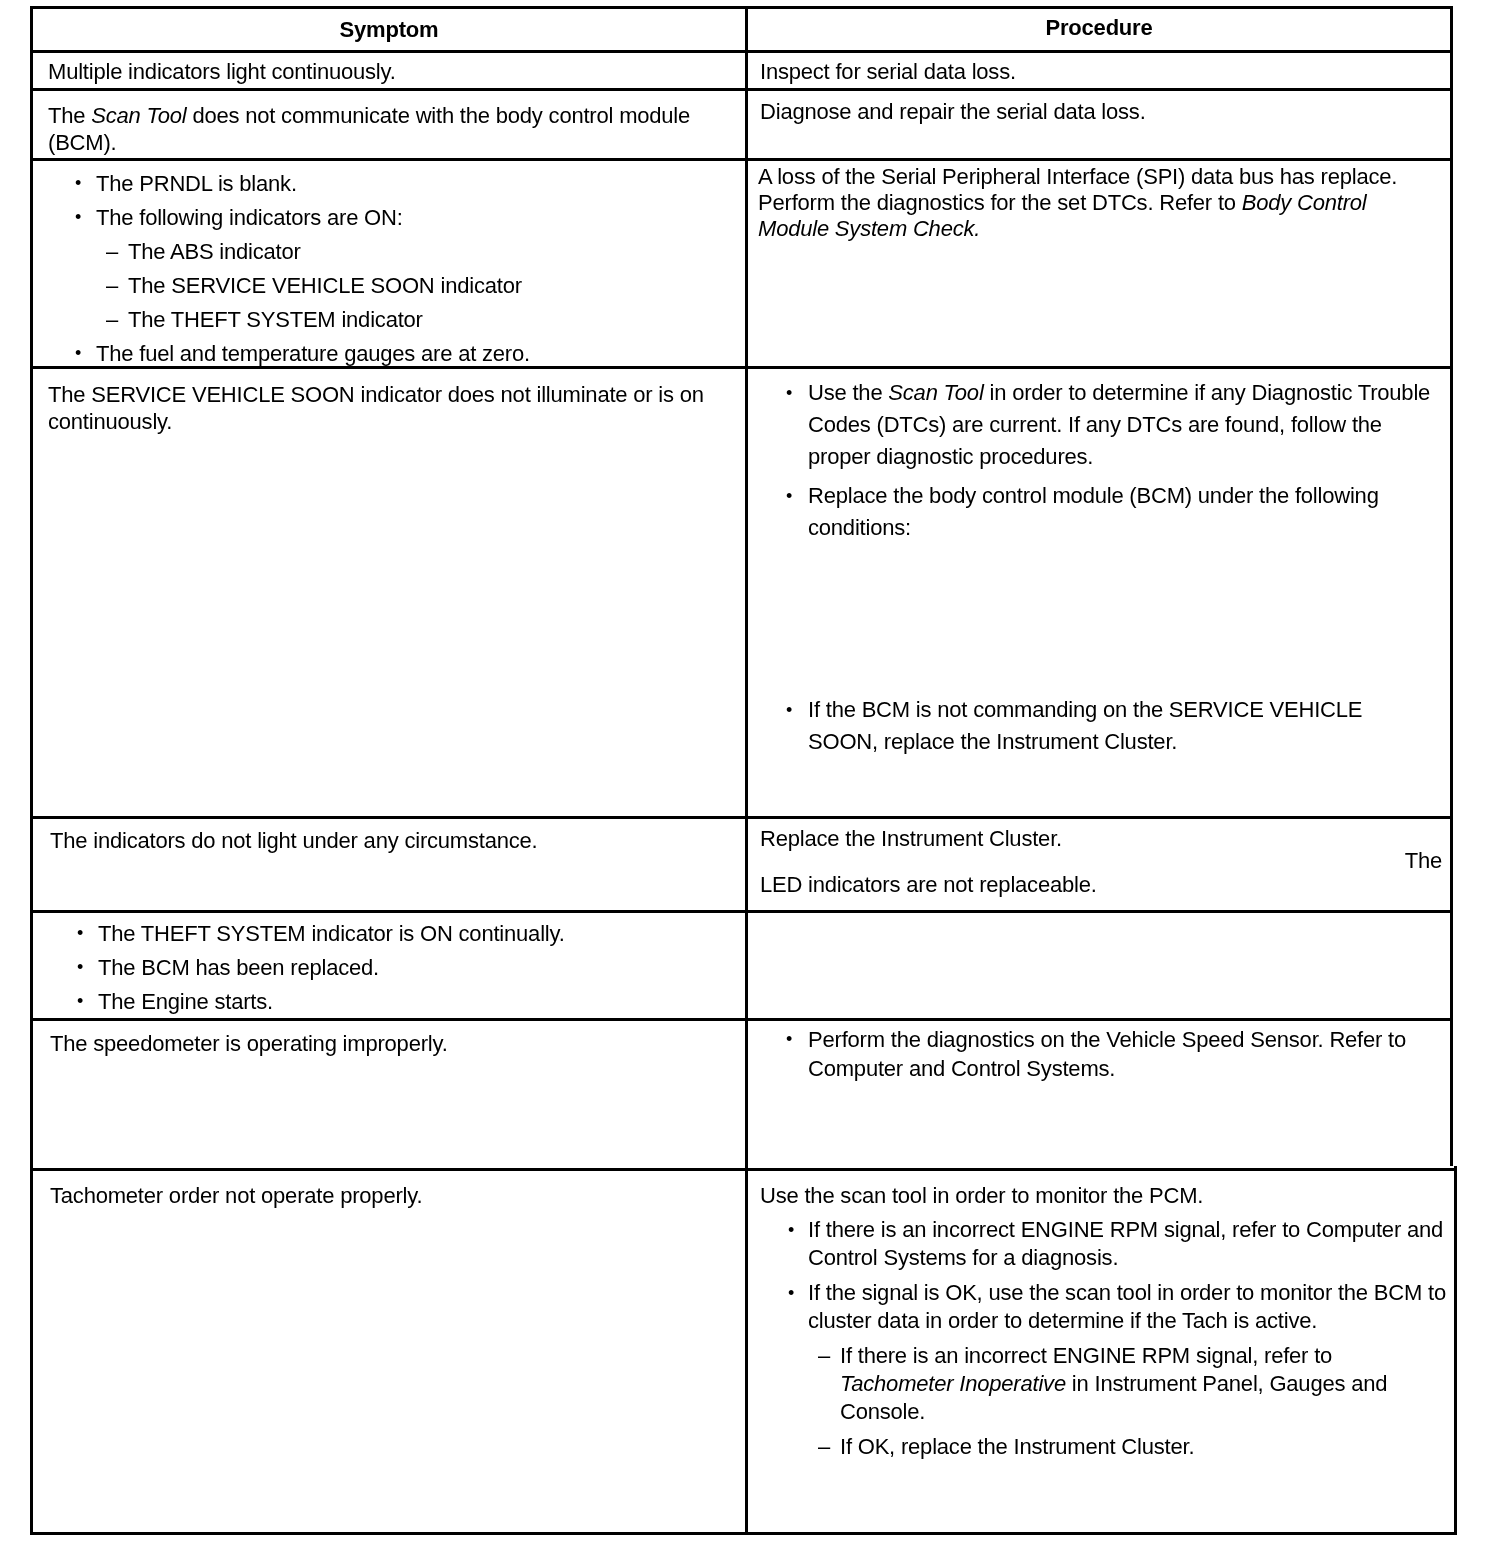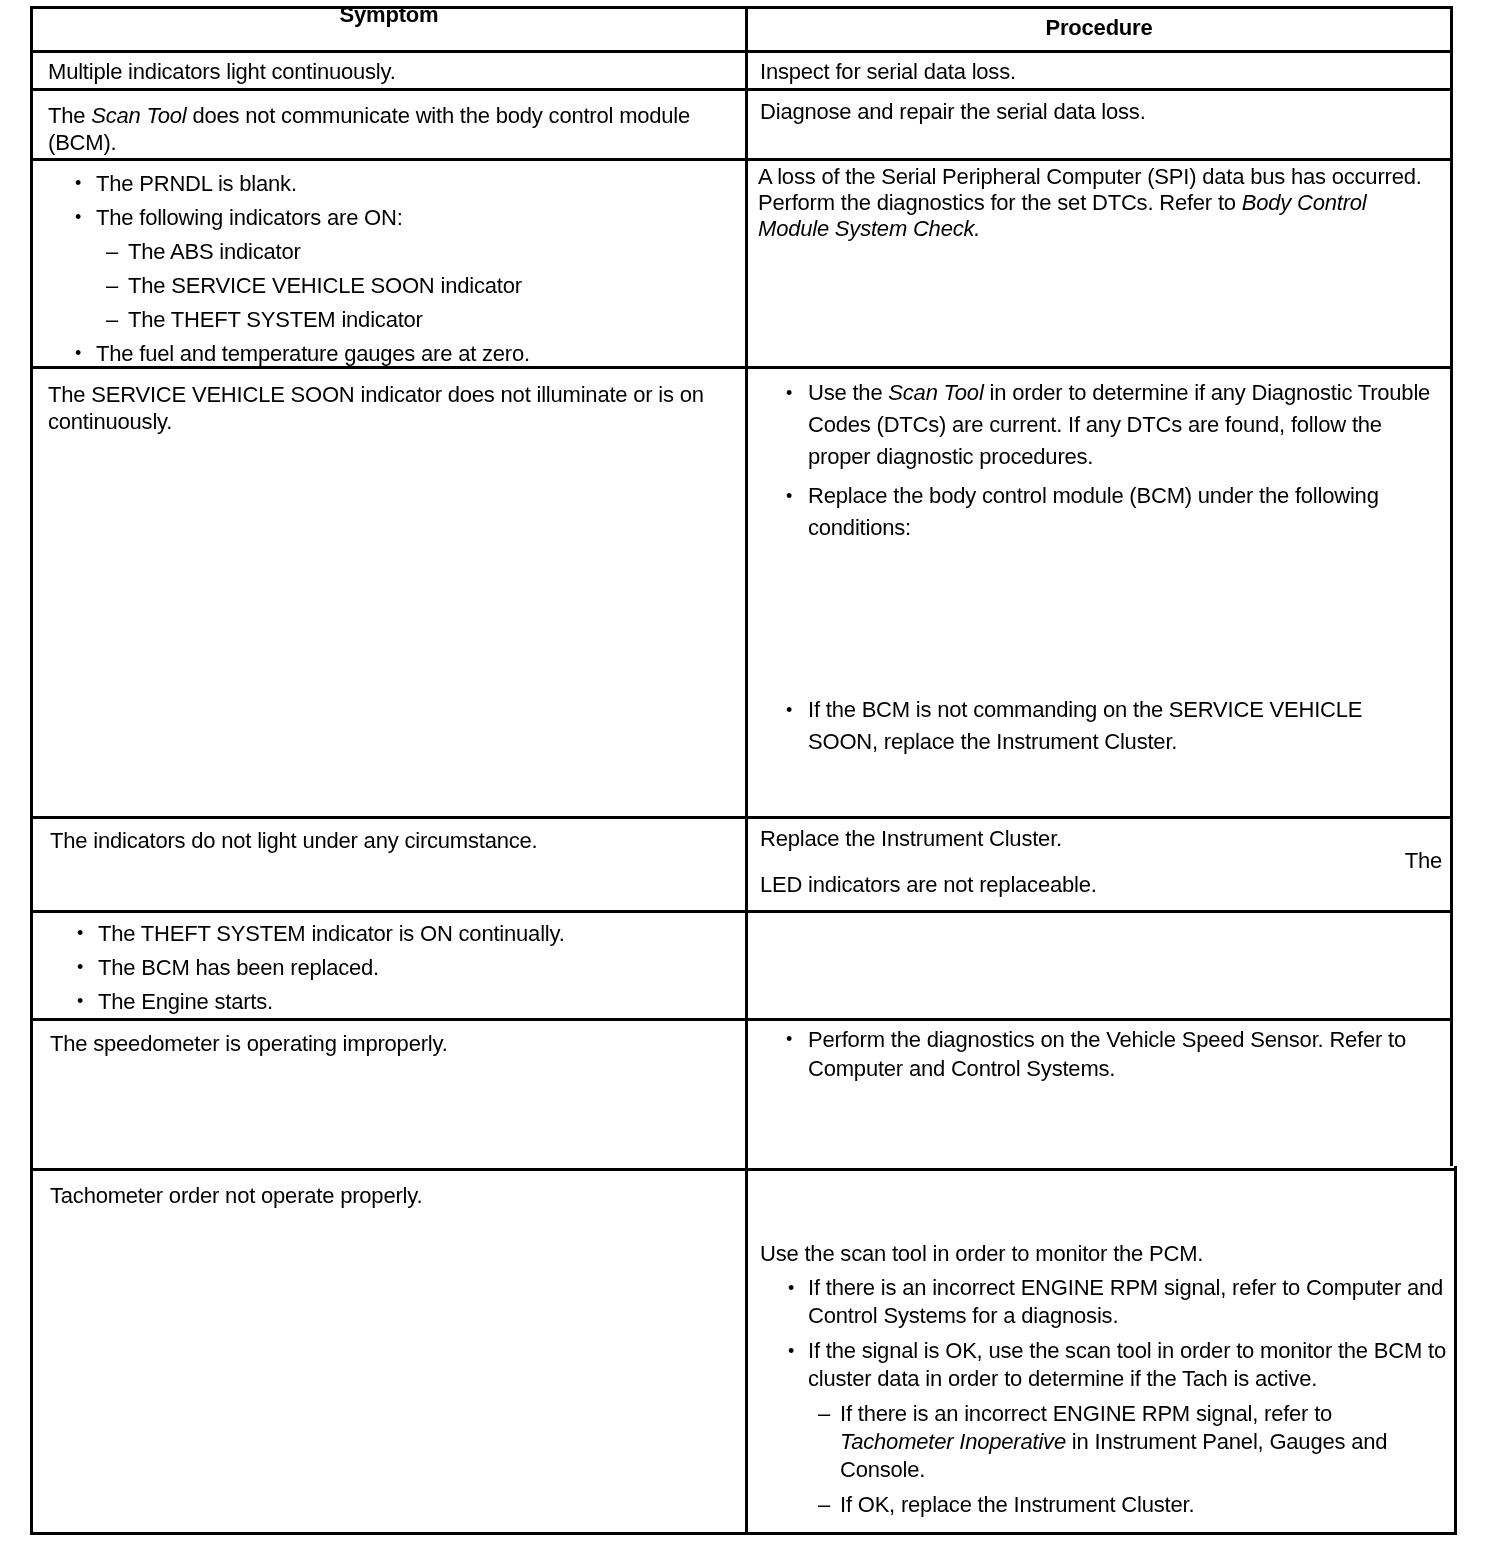--- a/index.html
+++ b/index.html
@@ -43,21 +43,21 @@
 
   <div class="hline" style="left:30px; top:50px; width:1422px;"></div>
   <div class="hline" style="left:30px; top:88px; width:1422px;"></div>
   <div class="hline" style="left:30px; top:158px; width:1422px;"></div>
   <div class="hline" style="left:30px; top:366px; width:1422px;"></div>
   <div class="hline" style="left:30px; top:816px; width:1422px;"></div>
   <div class="hline" style="left:30px; top:910px; width:1422px;"></div>
   <div class="hline" style="left:30px; top:1018px; width:1422px;"></div>
   <div class="hline" style="left:30px; top:1168px; width:1424px;"></div>
 
-  <div class="cell hdr" style="left:33px; top:1px; width:712px;">Symptom</div>
+  <div class="cell hdr" style="left:33px; top:16px; width:712px;">Symptom</div>
   <div class="cell hdr" style="left:748px; top:14px; width:702px;">Procedure</div>
 
   <div class="cell" style="left:48px; top:58px; width:690px;">Multiple indicators light continuously.</div>
   <div class="cell" style="left:760px; top:58px; width:680px;">Inspect for serial data loss.</div>
 
   <div class="cell" style="left:48px; top:102px; width:690px;">
     <span>The </span><span class="it">Scan Tool</span><span> does not communicate with the body control module (BCM).</span>
   </div>
   <div class="cell" style="left:760px; top:98px; width:680px;">Diagnose and repair the serial data loss.</div>
 
@@ -68,21 +68,21 @@
         <ul class="d">
           <li><span>The ABS indicator</span></li>
           <li><span>The SERVICE VEHICLE SOON indicator</span></li>
           <li><span>The THEFT SYSTEM indicator</span></li>
         </ul>
       </li>
       <li><span>The fuel and temperature gauges are at zero.</span></li>
     </ul>
   </div>
   <div class="cell" style="left:758px; top:164px; width:680px; line-height:26px;">
-    <span>A loss of the Serial Peripheral Computer (SPI) data bus has occurred. Perform the diagnostics for the set DTCs. Refer to </span><span class="it">Body Control Module System Check.</span>
+    <span>A loss of the Serial Peripheral Interface (SPI) data bus has replace. Perform the diagnostics for the set DTCs. Refer to </span><span class="it">Body Control Module System Check.</span>
   </div>
 
   <div class="cell" style="left:48px; top:381px; width:690px;">The SERVICE VEHICLE SOON indicator does not illuminate or is on continuously.</div>
   <div class="cell proc" style="left:748px; top:377px; width:690px; line-height:32px;">
     <ul class="b">
       <li><span>Use the </span><span class="it">Scan Tool</span><span> in order to determine if any Diagnostic Trouble Codes (DTCs) are current. If any DTCs are found, follow the proper diagnostic procedures.</span></li>
       <li><span>Replace the body control module (BCM) under the following conditions:</span></li>
       <li style="margin-top:150px;"><span>If the BCM is not commanding on the SERVICE VEHICLE SOON, replace the Instrument Cluster.</span></li>
     </ul>
   </div>
@@ -103,21 +103,21 @@
   </div>
 
   <div class="cell" style="left:50px; top:1030px; width:690px;">The speedometer is operating improperly.</div>
   <div class="cell proc" style="left:748px; top:1025px; width:690px; line-height:29px;">
     <ul class="b">
       <li><span>Perform the diagnostics on the Vehicle Speed Sensor. Refer to Computer and Control Systems.</span></li>
     </ul>
   </div>
 
   <div class="cell" style="left:50px; top:1182px; width:690px;">Tachometer order not operate properly.</div>
-  <div class="cell tach" style="left:760px; top:1240px; width:690px; line-height:28px;">
+  <div class="cell tach" style="left:760px; top:1182px; width:690px; line-height:28px;">
     <div style="margin-bottom:6px;">Use the scan tool in order to monitor the PCM.</div>
     <ul class="b">
       <li><span>If there is an incorrect ENGINE RPM signal, refer to Computer and Control Systems for a diagnosis.</span></li>
       <li><span>If the signal is OK, use the scan tool in order to monitor the BCM to cluster data in order to determine if the Tach is active.</span>
         <ul class="d">
           <li><span>If there is an incorrect ENGINE RPM signal, refer to </span><span class="it">Tachometer Inoperative</span><span> in Instrument Panel, Gauges and Console.</span></li>
           <li><span>If OK, replace the Instrument Cluster.</span></li>
         </ul>
       </li>
     </ul>

